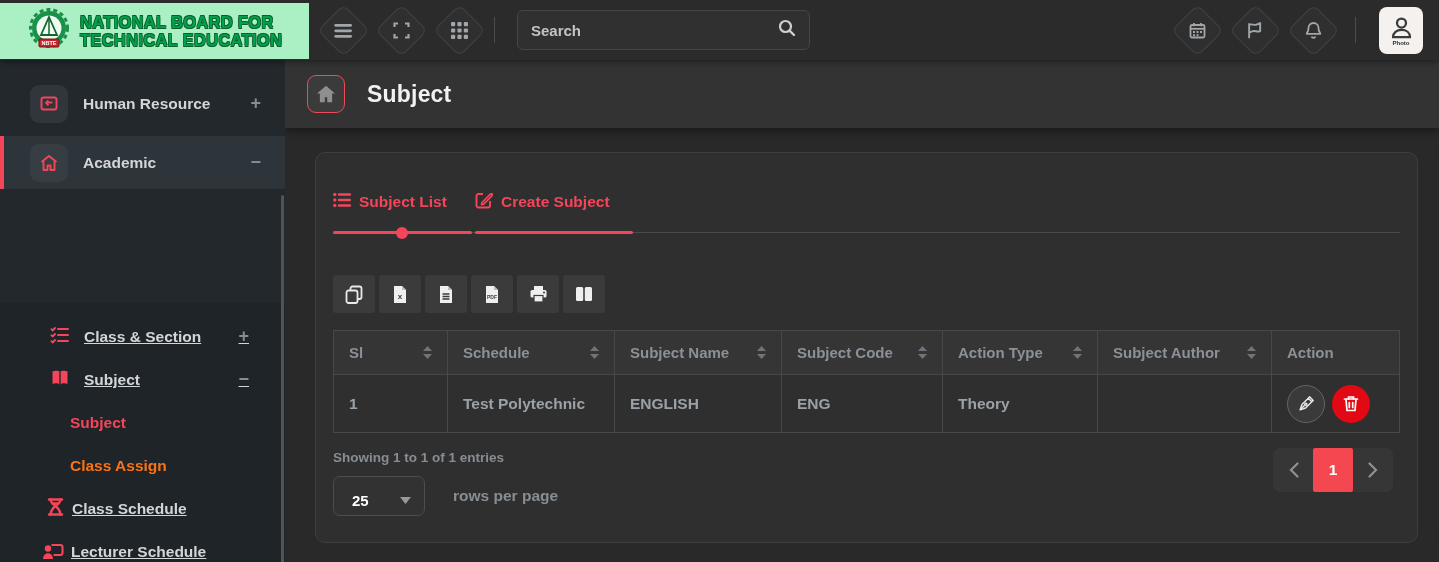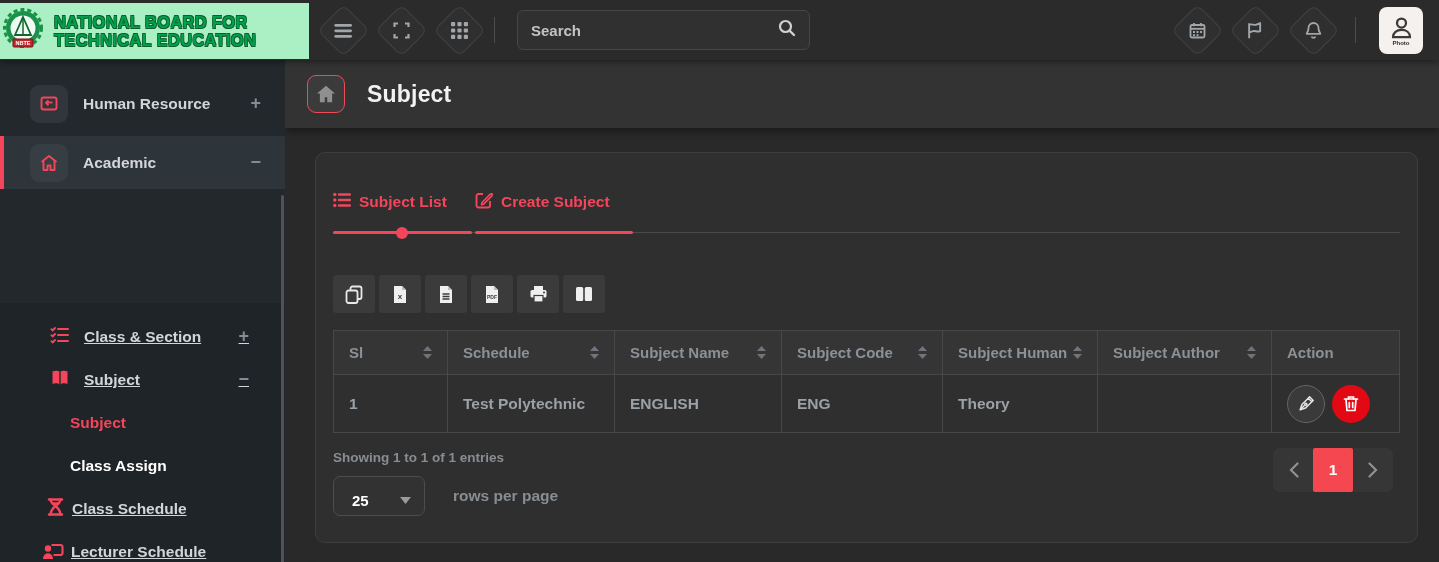--- a/index.html
+++ b/index.html
@@ -4,21 +4,21 @@
 <style>
   * { margin:0; padding:0; box-sizing:border-box; }
   html,body { width:1439px; height:562px; overflow:hidden; background:#292929;
     font-family:"Liberation Sans", sans-serif; }
   .stage { position:relative; width:1439px; height:562px; }
 
   
   .navbar { position:absolute; top:0; left:0; right:0; height:60px; background:#2b2b2b;
     display:flex; align-items:center; z-index:30; box-shadow:0 2px 6px rgba(0,0,0,.4); }
   .logo { width:309px; height:56px; margin-top:2px; background:#abefc5; display:flex;
-    align-items:center; flex:none; }
+    align-items:center; padding-left:26px; flex:none; }
   .brand-text { margin-left:8px; font-size:16.5px; font-weight:bold; color:#00a24e;
     line-height:1.12; letter-spacing:.3px;
     text-shadow:.7px .7px 0 #0d5f2c, -.7px -.7px 0 #0d5f2c, .7px -.7px 0 #0d5f2c, -.7px .7px 0 #0d5f2c; }
   .diamond { width:37px; height:37px; background:#2f2f2f; border:1px solid #424242;
     border-radius:7px; transform:rotate(45deg); display:flex; align-items:center;
     justify-content:center; flex:none; }
   .diamond > * { transform:rotate(-45deg); display:flex; }
   .nav-left { display:flex; align-items:center; gap:21px; margin-left:16px; }
   .nav-divider { width:1px; height:26px; background:#4c4c4c; margin:0 16px; }
   .nav-search { width:293px; height:40px; background:#303030; border:1px solid #464646;
@@ -42,21 +42,21 @@
   .menu-item.active .icon-box { background:#363d43; }
   .mi-label { margin-left:15px; color:#d3d6d8; font-weight:bold; font-size:15.5px; }
   .mi-toggle { margin-left:auto; color:#858d94; font-size:18px; font-weight:bold; }
   .submenu { background:#1f2428; margin-top:0; padding:12px 0 0; position:absolute;
     top:243px; left:0; right:0; bottom:0; }
   .sub-item { display:flex; align-items:center; height:43px; padding:0 36px 0 50px;
     color:#d3d6d8; font-weight:bold; font-size:15.5px;text-decoration:underline; }
   .sub-item .si-label { margin-left:14px; }
   .sub-item.tight .si-label { margin-left:7px; }
   .sub-sub { display:flex; align-items:center; height:43px; padding-left:70px;
-    color:#ffffff; font-weight:bold; font-size:15.5px; }
+    color:#f97316; font-weight:bold; font-size:15.5px; }
   .sub-sub.active { color:#f4455a; }
   .side-scroll { position:absolute; top:135px; right:1px; width:3px; height:370px;
     background:#4e545a; border-radius:2px; }
 
   
   .page-header { position:absolute; left:285px; top:60px; right:0; height:68px; background:#333333;
     display:flex; align-items:center; padding-left:22px; z-index:10;
     box-shadow:0 4px 7px rgba(0,0,0,.35); }
   .home-btn { width:38px; height:38px; border:1px solid #ee4b57; border-radius:9px; background:#3b3b3b;
     display:flex; align-items:center; justify-content:center; }
@@ -475,21 +475,21 @@
                   <span class="sort">
                     <svg width="9" height="13" viewBox="0 0 9 13">
                       <polygon points="4.5,0 9,5 0,5" fill="#6e747a"></polygon>
                       <polygon points="0,8 9,8 4.5,13" fill="#6e747a"></polygon>
                     </svg>
                   </span>
                 </div>
               </th>
             <th>
                 <div class="th-inner">
-                  <span>Subject Human</span>
+                  <span>Action Type</span>
                   <span class="sort">
                     <svg width="9" height="13" viewBox="0 0 9 13">
                       <polygon points="4.5,0 9,5 0,5" fill="#6e747a"></polygon>
                       <polygon points="0,8 9,8 4.5,13" fill="#6e747a"></polygon>
                     </svg>
                   </span>
                 </div>
               </th>
             <th>
                 <div class="th-inner">

